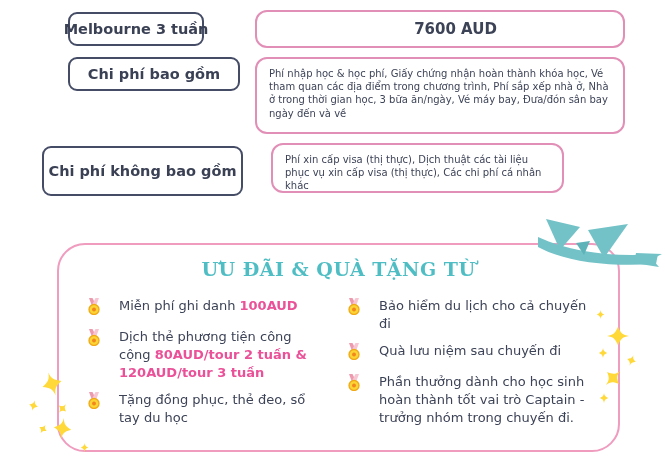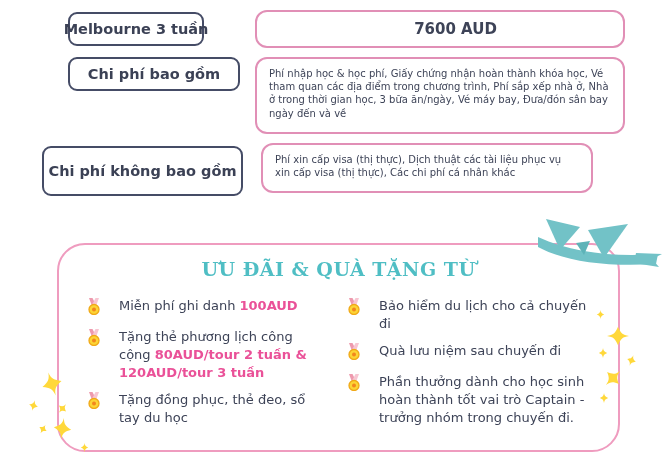--- a/index.html
+++ b/index.html
@@ -17,21 +17,21 @@
     border:2px solid #e18fb6;border-radius:12px;
   }
   .center-text{display:flex;align-items:center;justify-content:center;font-weight:bold;font-size:15px;padding-left:31px;}
   .body-text{padding:8px 12px;font-size:10px;line-height:1.32;font-weight:500;}
   
   .r1-label{left:68px;top:12px;width:136px;height:34px;}
   .r1-value{left:255px;top:10px;width:370px;height:38px;}
   .r2-label{left:68px;top:57px;width:172px;height:34px;}
   .r2-value{left:255px;top:57px;width:370px;height:77px;}
   .r3-label{left:42px;top:146px;width:201px;height:50px;}
-  .r3-value{left:261px;top:143px;width:332px;height:50px;}
+  .r3-value{left:271px;top:143px;width:293px;height:50px;}
   
   .promo{
     left:57px;top:243px;width:563px;height:209px;
     border:2.5px solid #ef9cbf;border-radius:28px;
   }
   .promo-title{
     position:absolute;left:0;right:0;top:13px;text-align:center;
     font-family:"DejaVu Serif","Liberation Serif",serif;
     font-weight:bold;font-size:19px;letter-spacing:0.5px;color:#4fbec4;
   }
@@ -88,21 +88,21 @@
       </div>
       <div class="item">
         <span class="medal">
           <svg width="14" height="17" viewBox="0 0 14 17">
               <polygon points="2,0 5.5,0 8.5,6 5,8" fill="#ee9aae"></polygon>
               <polygon points="12,0 8.5,0 5.5,6 9,8" fill="#f7c6d2"></polygon>
               <circle cx="7" cy="11.5" r="5" fill="#fcd535" stroke="#f0a817" stroke-width="1.3"></circle>
               <circle cx="7" cy="11.5" r="2" fill="#f2871e"></circle>
             </svg>
         </span>
-        <span class="item-text"><span>Tặng thẻ phương lịch công cộng </span><span class="hl">80AUD/tour 2 tuần &amp; 120AUD/tour 3 tuần</span></span>
+        <span class="item-text"><span>Dịch thẻ phương tiện công cộng </span><span class="hl">80AUD/tour 2 tuần &amp; 120AUD/tour 3 tuần</span></span>
       </div>
       <div class="item">
         <span class="medal">
           <svg width="14" height="17" viewBox="0 0 14 17">
               <polygon points="2,0 5.5,0 8.5,6 5,8" fill="#ee9aae"></polygon>
               <polygon points="12,0 8.5,0 5.5,6 9,8" fill="#f7c6d2"></polygon>
               <circle cx="7" cy="11.5" r="5" fill="#fcd535" stroke="#f0a817" stroke-width="1.3"></circle>
               <circle cx="7" cy="11.5" r="2" fill="#f2871e"></circle>
             </svg>
         </span>

